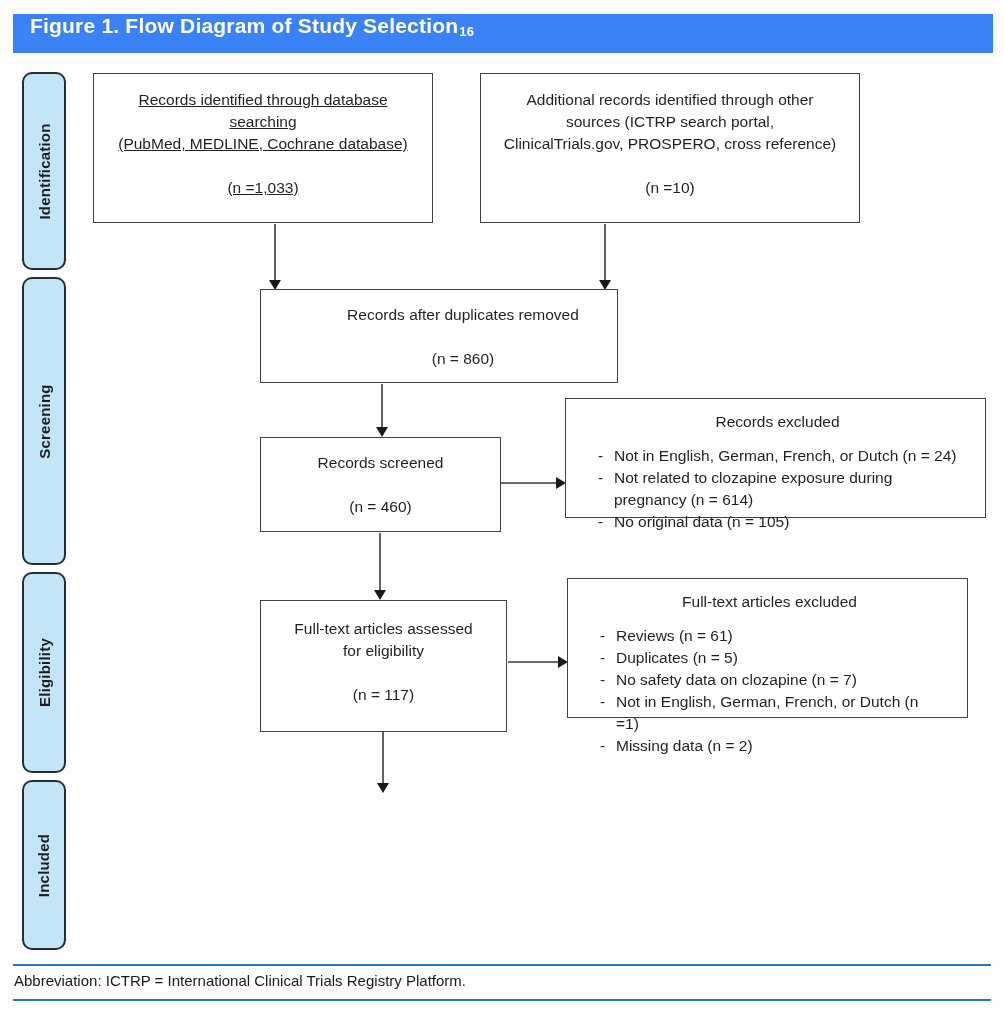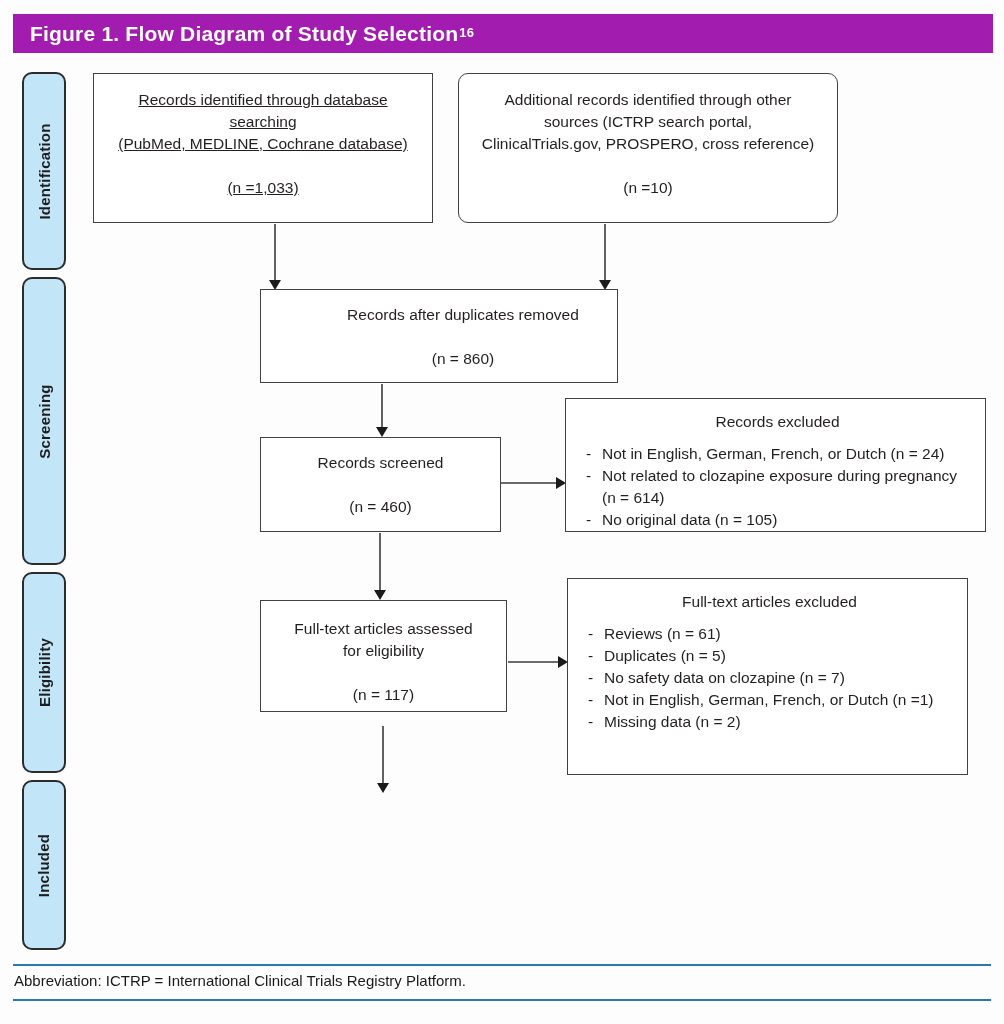--- a/index.html
+++ b/index.html
@@ -2,25 +2,25 @@
 <html><head>
 <meta charset="utf-8">
 <style>
   html,body{margin:0;padding:0;background:#ffffff;}
   .page{
     position:relative;width:1004px;height:1024px;background:#fdfdfd;
     font-family:"Liberation Sans", sans-serif;color:#231f20;overflow:hidden;
   }
   .titlebar{
     position:absolute;left:13px;top:14px;width:980px;height:39px;
-    background:#a21caf;color:#ffffff;display:flex;align-items:center;
+    background:#3b82f6;color:#ffffff;display:flex;
     padding-left:17px;box-sizing:border-box;
     font-size:21px;font-weight:bold;letter-spacing:.2px;
   }
-  .titlebar sup{font-size:13px;line-height:1;margin-left:1px;transform:translateY(-1px);}
+  .titlebar sup{font-size:13px;line-height:1;margin-left:1px;transform:translateY(-1px);margin-top:12px;}
   .arrows{position:absolute;left:0;top:0;width:1004px;height:1024px;pointer-events:none;}
   .stage{
     position:absolute;left:22px;width:44px;background:#c3e5f8;
     border:2px solid #2c2c2d;border-radius:10px;box-sizing:border-box;
     display:flex;align-items:center;justify-content:center;
   }
   .stage span{
     transform:rotate(-90deg);white-space:nowrap;font-weight:bold;
     font-size:15px;color:#1d1d1e;letter-spacing:.2px;
   }
@@ -28,21 +28,21 @@
     position:absolute;background:#ffffff;border:1.5px solid #414042;
     box-sizing:border-box;text-align:center;font-size:15.5px;line-height:22px;
     white-space:pre-line;color:#231f20;
   }
   .exbox{
     position:absolute;background:#ffffff;border:1.5px solid #414042;
     box-sizing:border-box;font-size:15.5px;line-height:22px;color:#231f20;
     padding:12px 14px 0 18px;
   }
   .exbox .extitle{text-align:center;margin-bottom:10px;}
-  .exbox ul{list-style:none;margin:0;padding:0;}
+  .exbox ul{list-style:none;margin:12px;padding:0;}
   .exbox li{position:relative;padding-left:18px;}
   .exbox li::before{content:"-";position:absolute;left:2px;top:0;}
   .pad-tall{padding-top:15px;}
   .pad-med{padding-top:14px;}
   .pad-sm{padding-top:17px;}
   .footer-line{position:absolute;left:13px;width:978px;height:2px;background:#2878b6;}
   .footer-text{
     position:absolute;left:14px;top:972px;font-size:15px;color:#1a1a1a;
   }
 </style>
@@ -89,49 +89,49 @@
   <div class="stage" style="top:780px;height:170px;">
     <span>Included</span>
   </div>
 
   <div class="fbox pad-tall" style="left:93px;top:73px;width:340px;height:150px;text-decoration:underline;">Records identified through database
 searching
 (PubMed, MEDLINE, Cochrane database)
 
 (n =1,033)</div>
 
-  <div class="fbox pad-tall" style="left:458px;top:73px;width:380px;height:150px;border-radius:10px;">Additional records identified through other
+  <div class="fbox pad-tall" style="left:480px;top:73px;width:380px;height:150px;">Additional records identified through other
 sources (ICTRP search portal,
 ClinicalTrials.gov, PROSPERO, cross reference)
 
 (n =10)</div>
 
   <div class="fbox pad-med" style="left:260px;top:289px;width:358px;height:94px;padding-left:48px;">Records after duplicates removed
 
 (n = 860)</div>
 
   <div class="fbox pad-med" style="left:260px;top:437px;width:241px;height:95px;">Records screened
 
 (n = 460)</div>
 
-  <div class="exbox" style="left:565px;top:398px;width:421px;height:134px;">
+  <div class="exbox" style="left:565px;top:398px;width:421px;height:120px;">
     <div class="extitle">Records excluded</div>
     <ul>
       <li>Not in English, German, French, or Dutch (n = 24)</li>
       <li>Not related to clozapine exposure during pregnancy (n = 614)</li>
       <li>No original data (n = 105)</li>
     </ul>
   </div>
 
-  <div class="fbox pad-sm" style="left:260px;top:600px;width:247px;height:112px;">Full-text articles assessed
+  <div class="fbox pad-sm" style="left:260px;top:600px;width:247px;height:132px;">Full-text articles assessed
 for eligibility
 
 (n = 117)</div>
 
-  <div class="exbox" style="left:567px;top:578px;width:401px;height:197px;">
+  <div class="exbox" style="left:567px;top:578px;width:401px;height:140px;">
     <div class="extitle">Full-text articles excluded</div>
     <ul>
       <li>Reviews (n = 61)</li>
       <li>Duplicates (n = 5)</li>
       <li>No safety data on clozapine (n = 7)</li>
       <li>Not in English, German, French, or Dutch (n =1)</li>
       <li>Missing data (n = 2)</li>
     </ul>
   </div>
 

